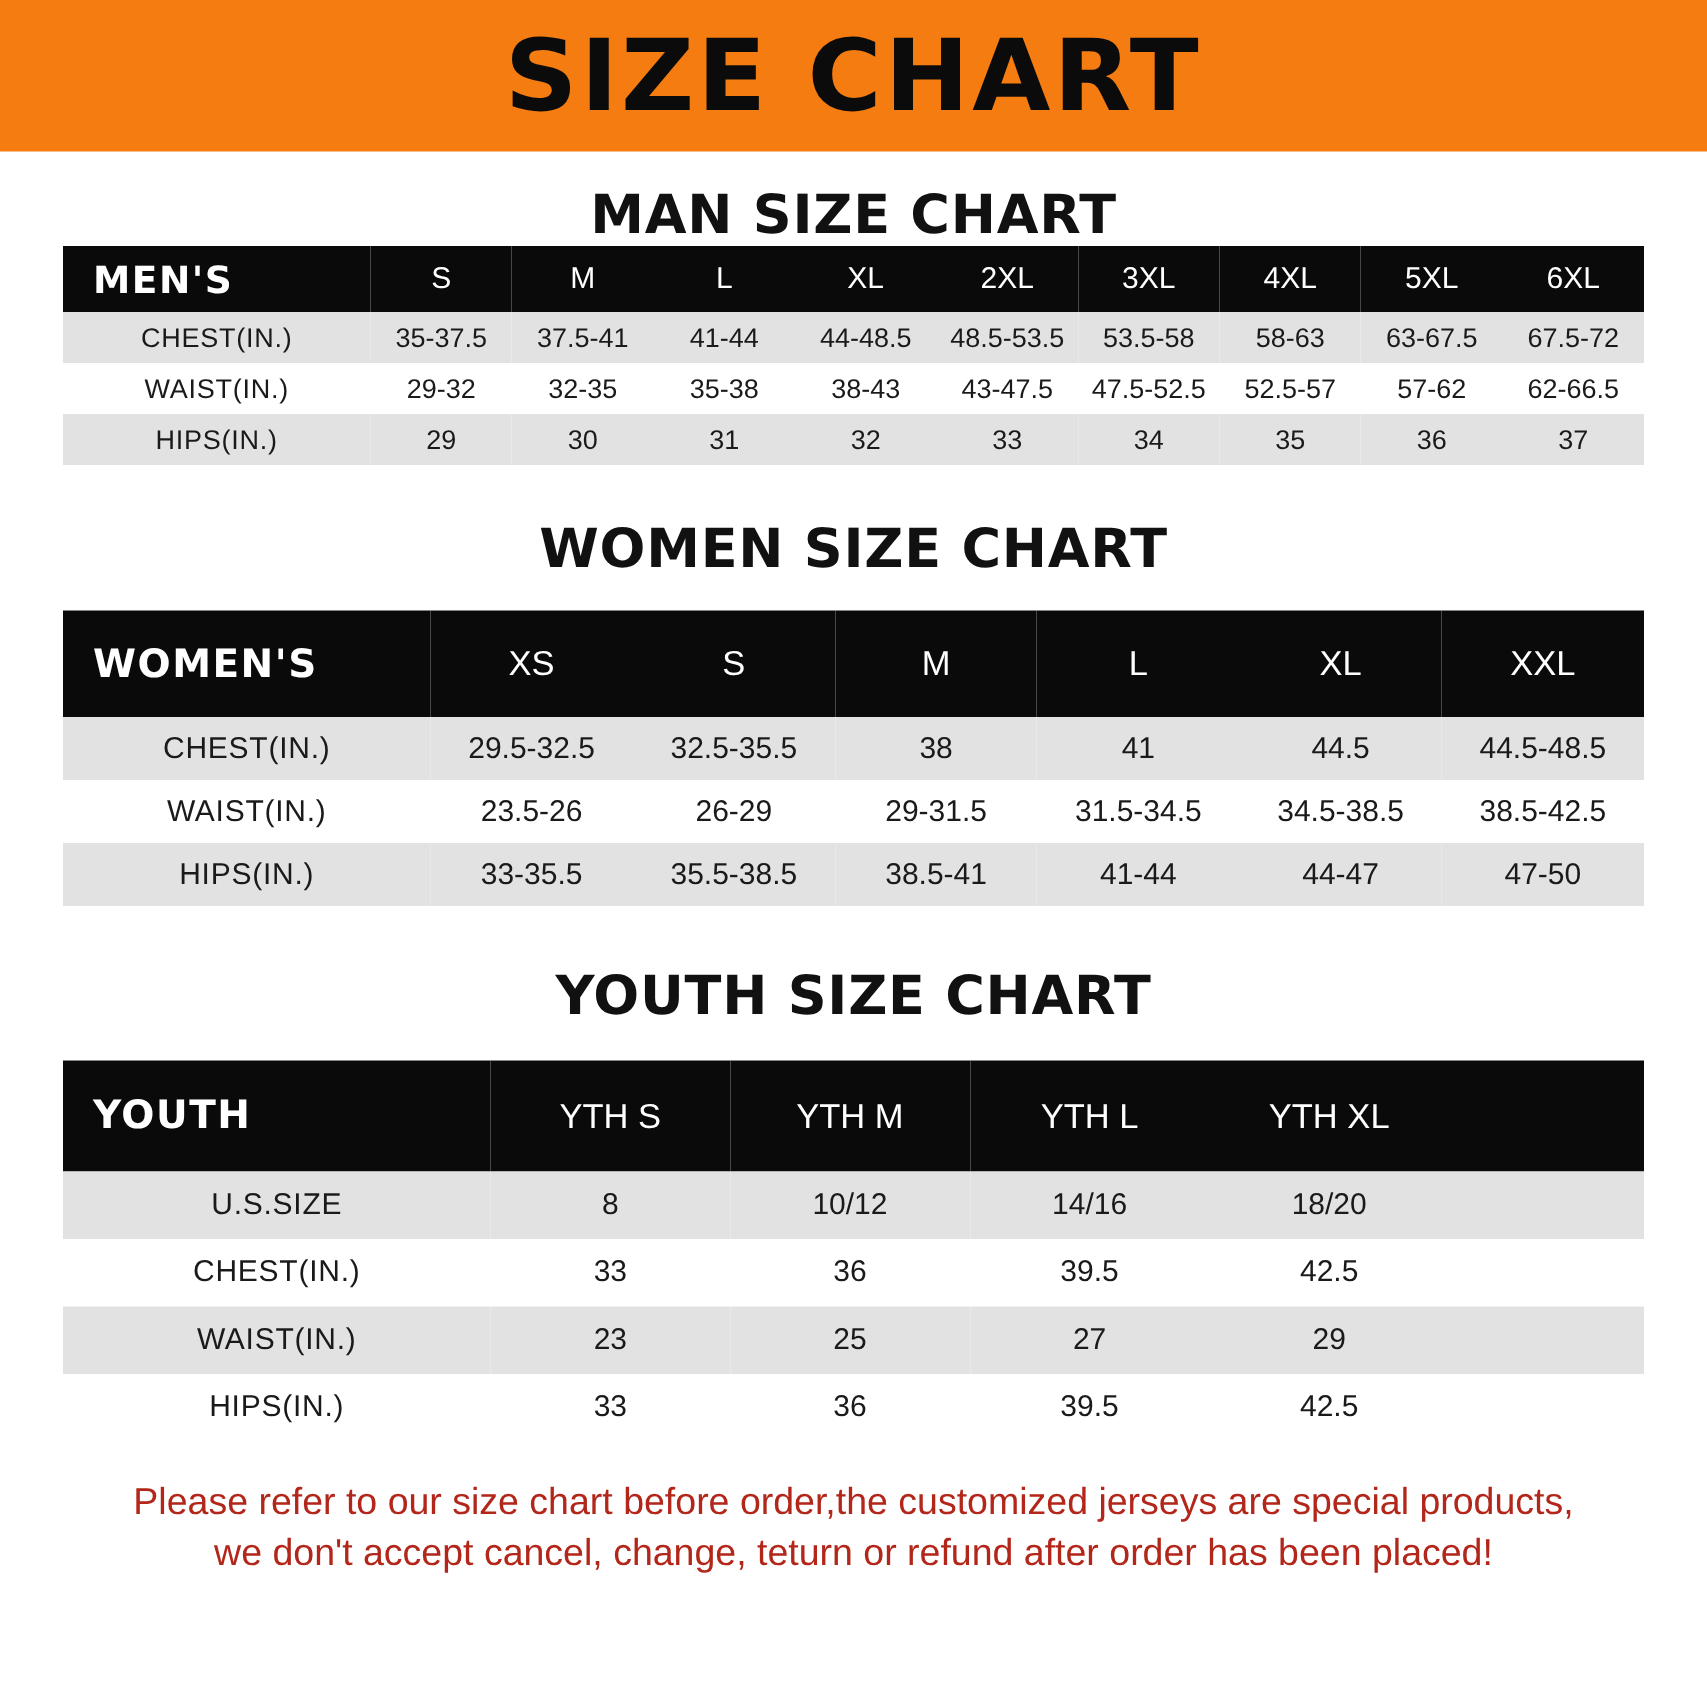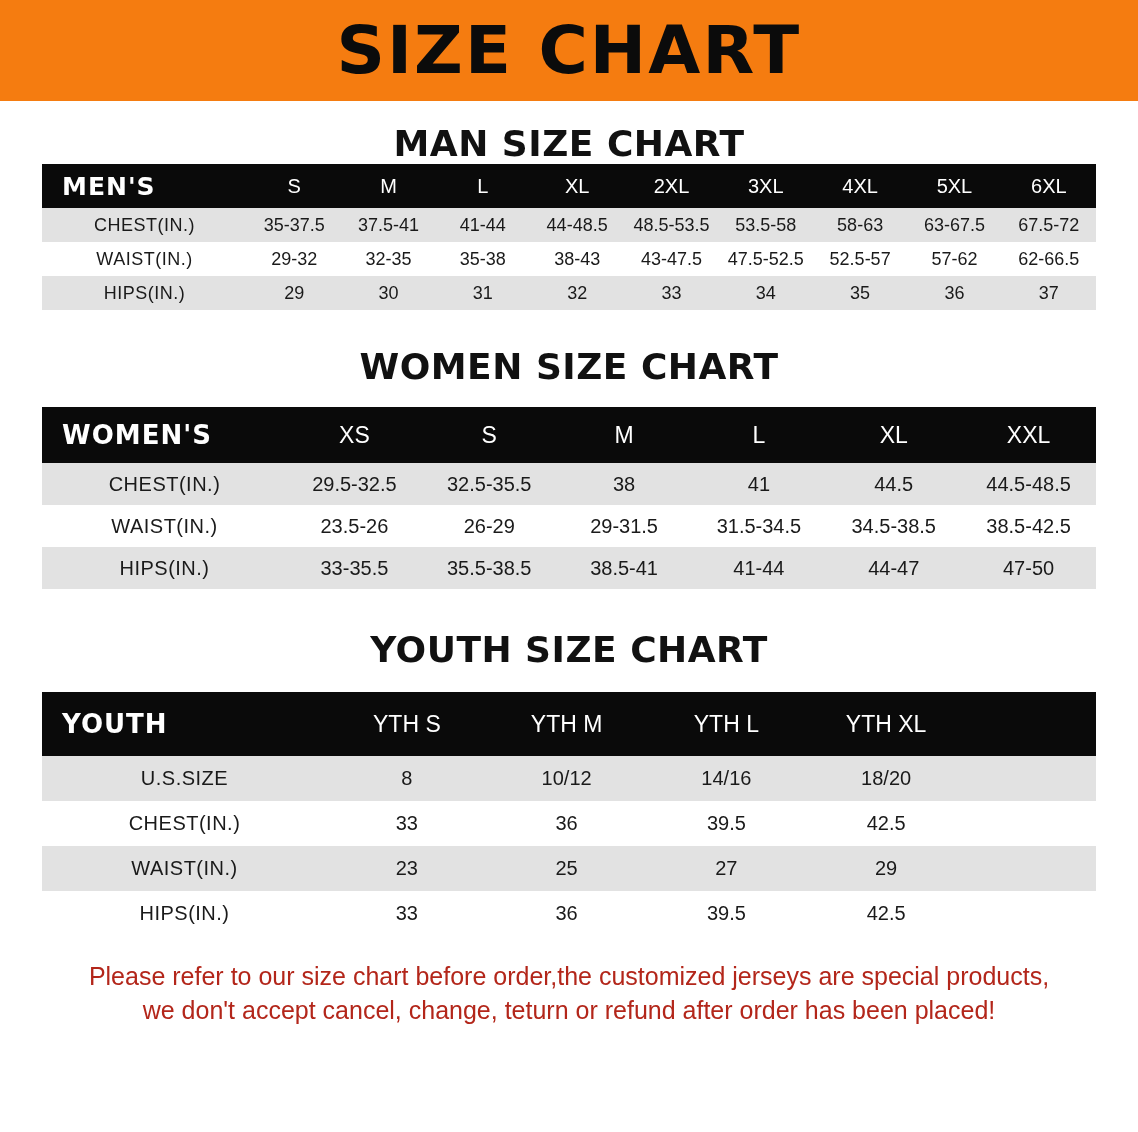--- a/index.html
+++ b/index.html
@@ -101,29 +101,29 @@
 
   
   #men-table thead tr { height: 44px; }
   #men-table tbody tr { height: 34px; }
   #men-table thead th { font-size: 20px; }
   #men-table thead th.rowlabel { font-size: 25px; }
   #men-table tbody td { font-size: 18px; }
   #men-table tbody td.rowlabel { font-size: 18px; }
 
   
-  #women-table thead tr { height: 56px; margin-top: 12px; }
+  #women-table thead tr { height: 71px; margin-top: 12px; }
   #women-table tbody tr { height: 42px; }
   #women-table thead th { font-size: 23px; }
   #women-table thead th.rowlabel { font-size: 26px; }
   #women-table tbody td { font-size: 20px; }
   #women-table tbody td.rowlabel { font-size: 20px; }
 
   
-  #youth-table thead tr { height: 64px; }
+  #youth-table thead tr { height: 74px; }
   #youth-table tbody tr { height: 45px; border-radius: 11px; }
   #youth-table thead th { font-size: 23px; }
   #youth-table thead th.rowlabel { font-size: 26px; }
   #youth-table tbody td { font-size: 20px; }
   #youth-table tbody td.rowlabel { font-size: 20px; }
   .women-spacer { height: 20px; }
   .youth-spacer { height: 22px; }
 
   
   .note {

